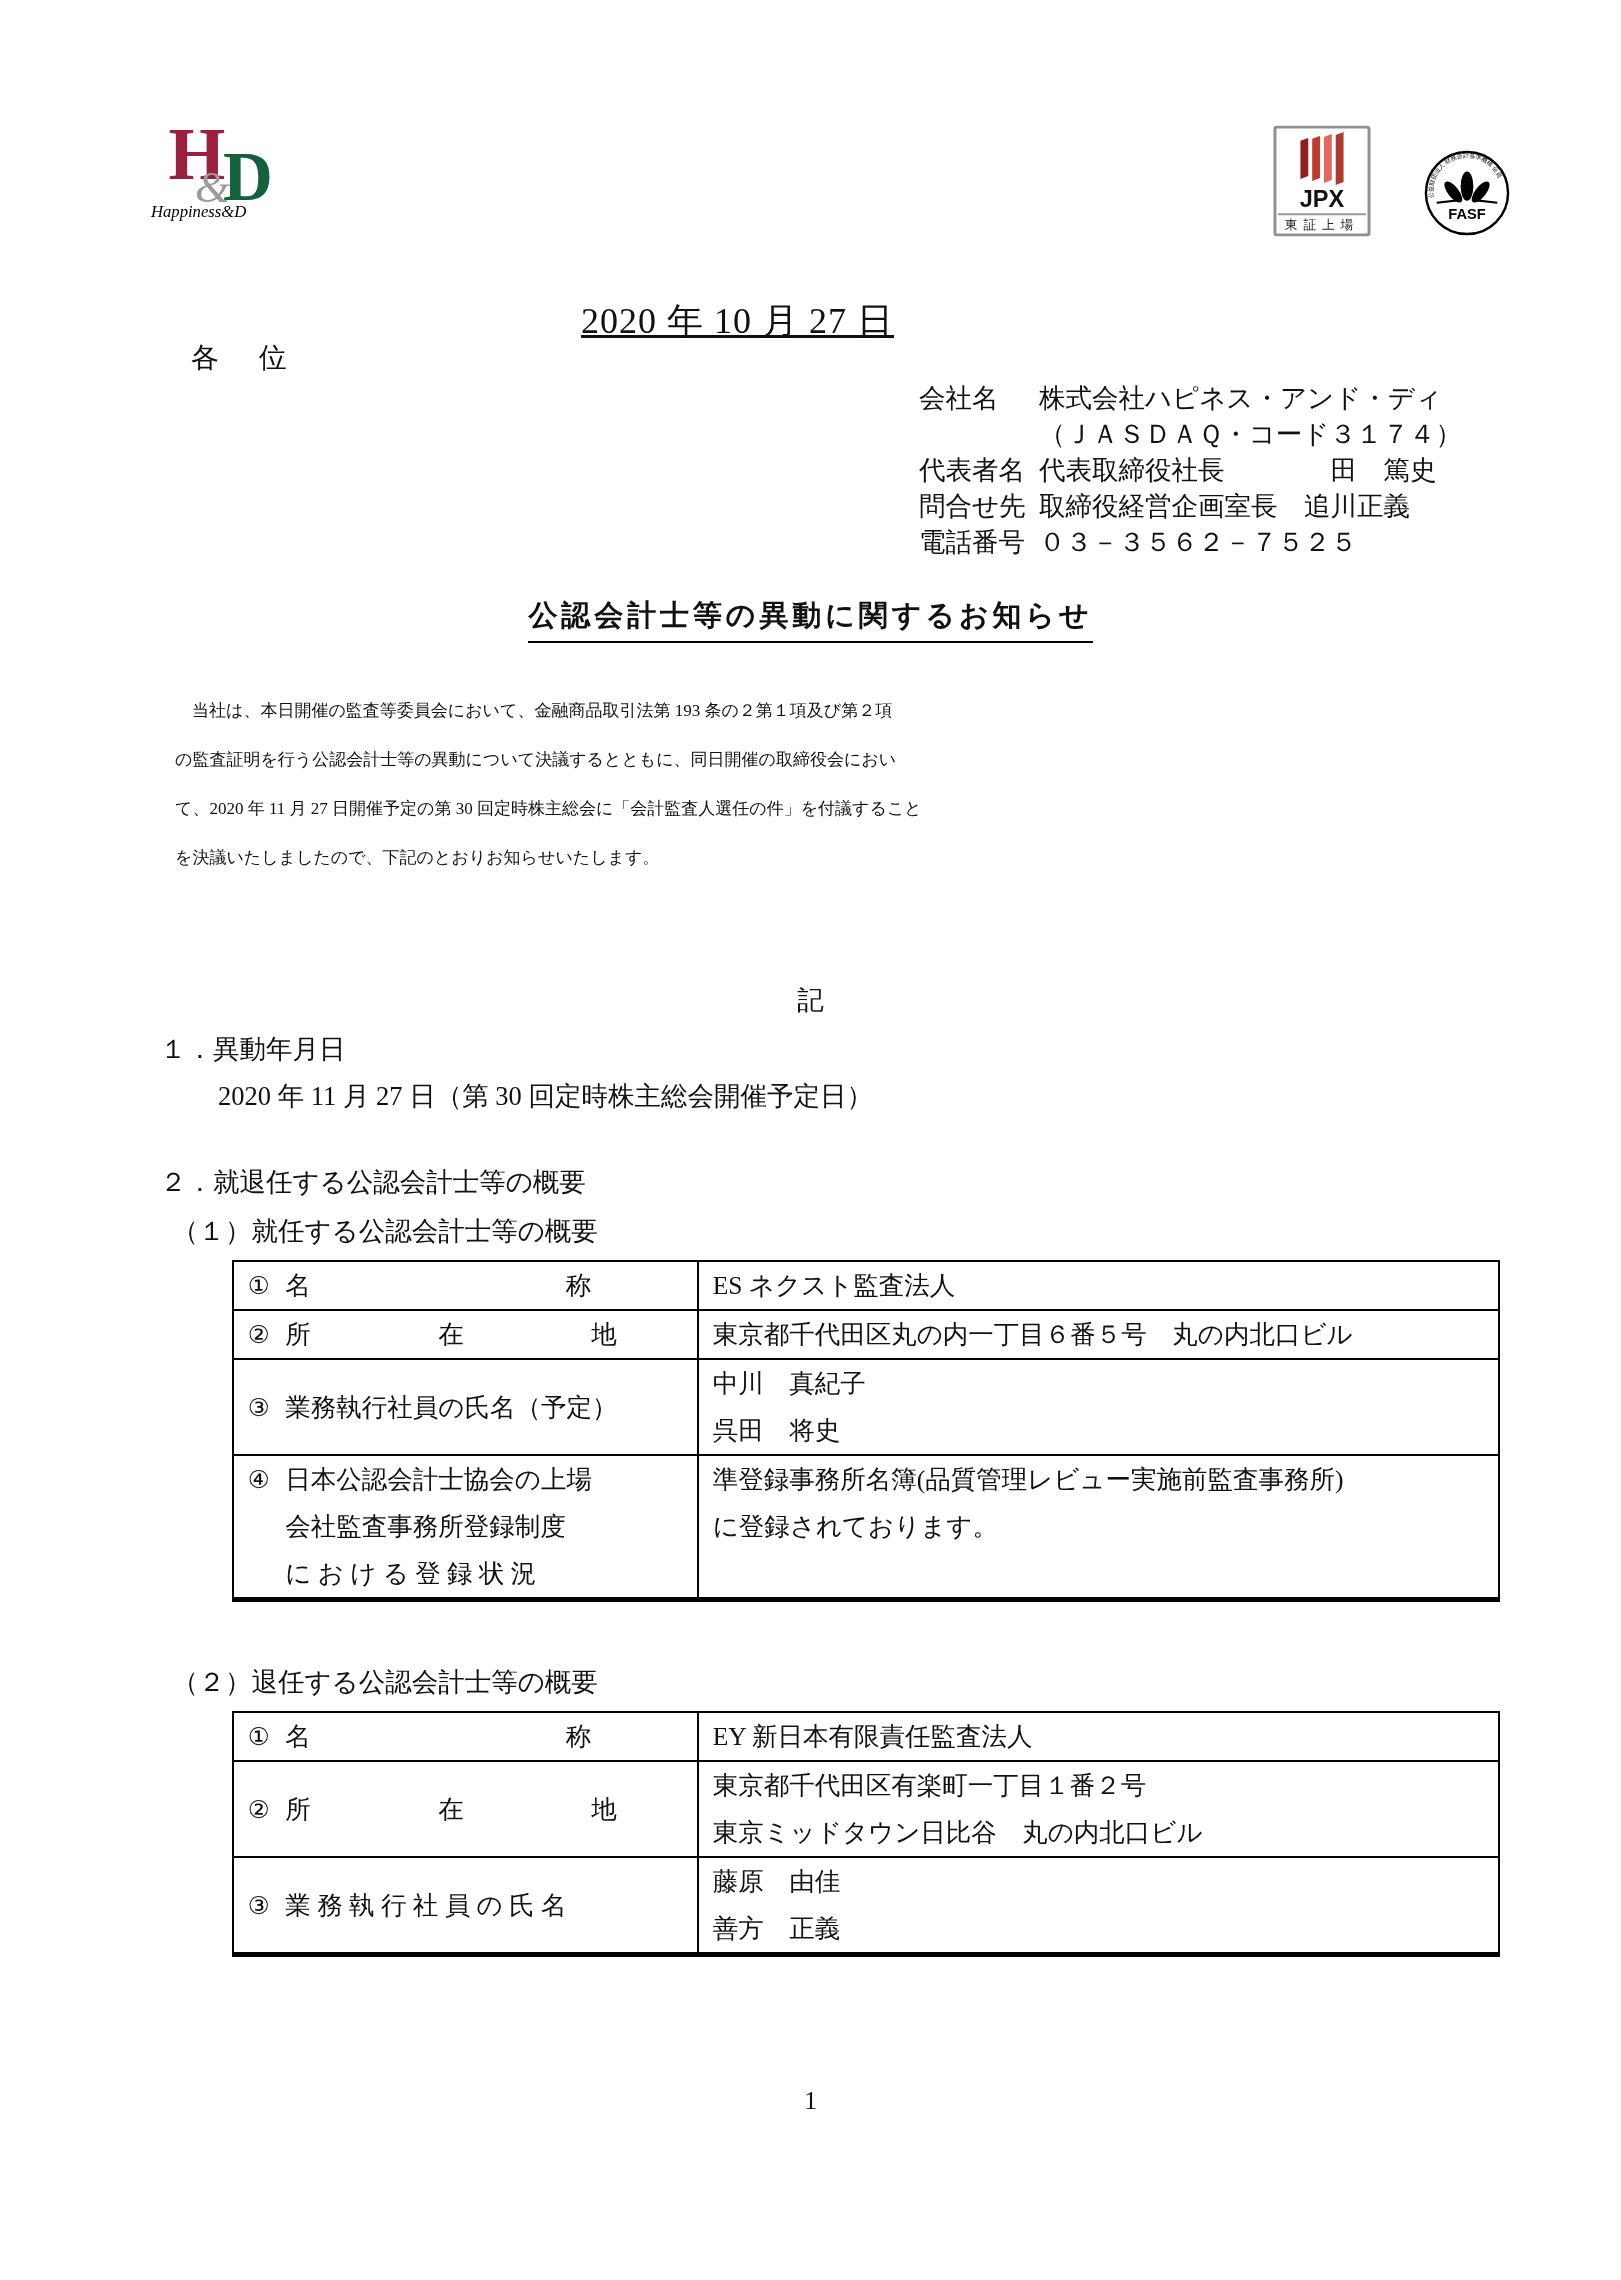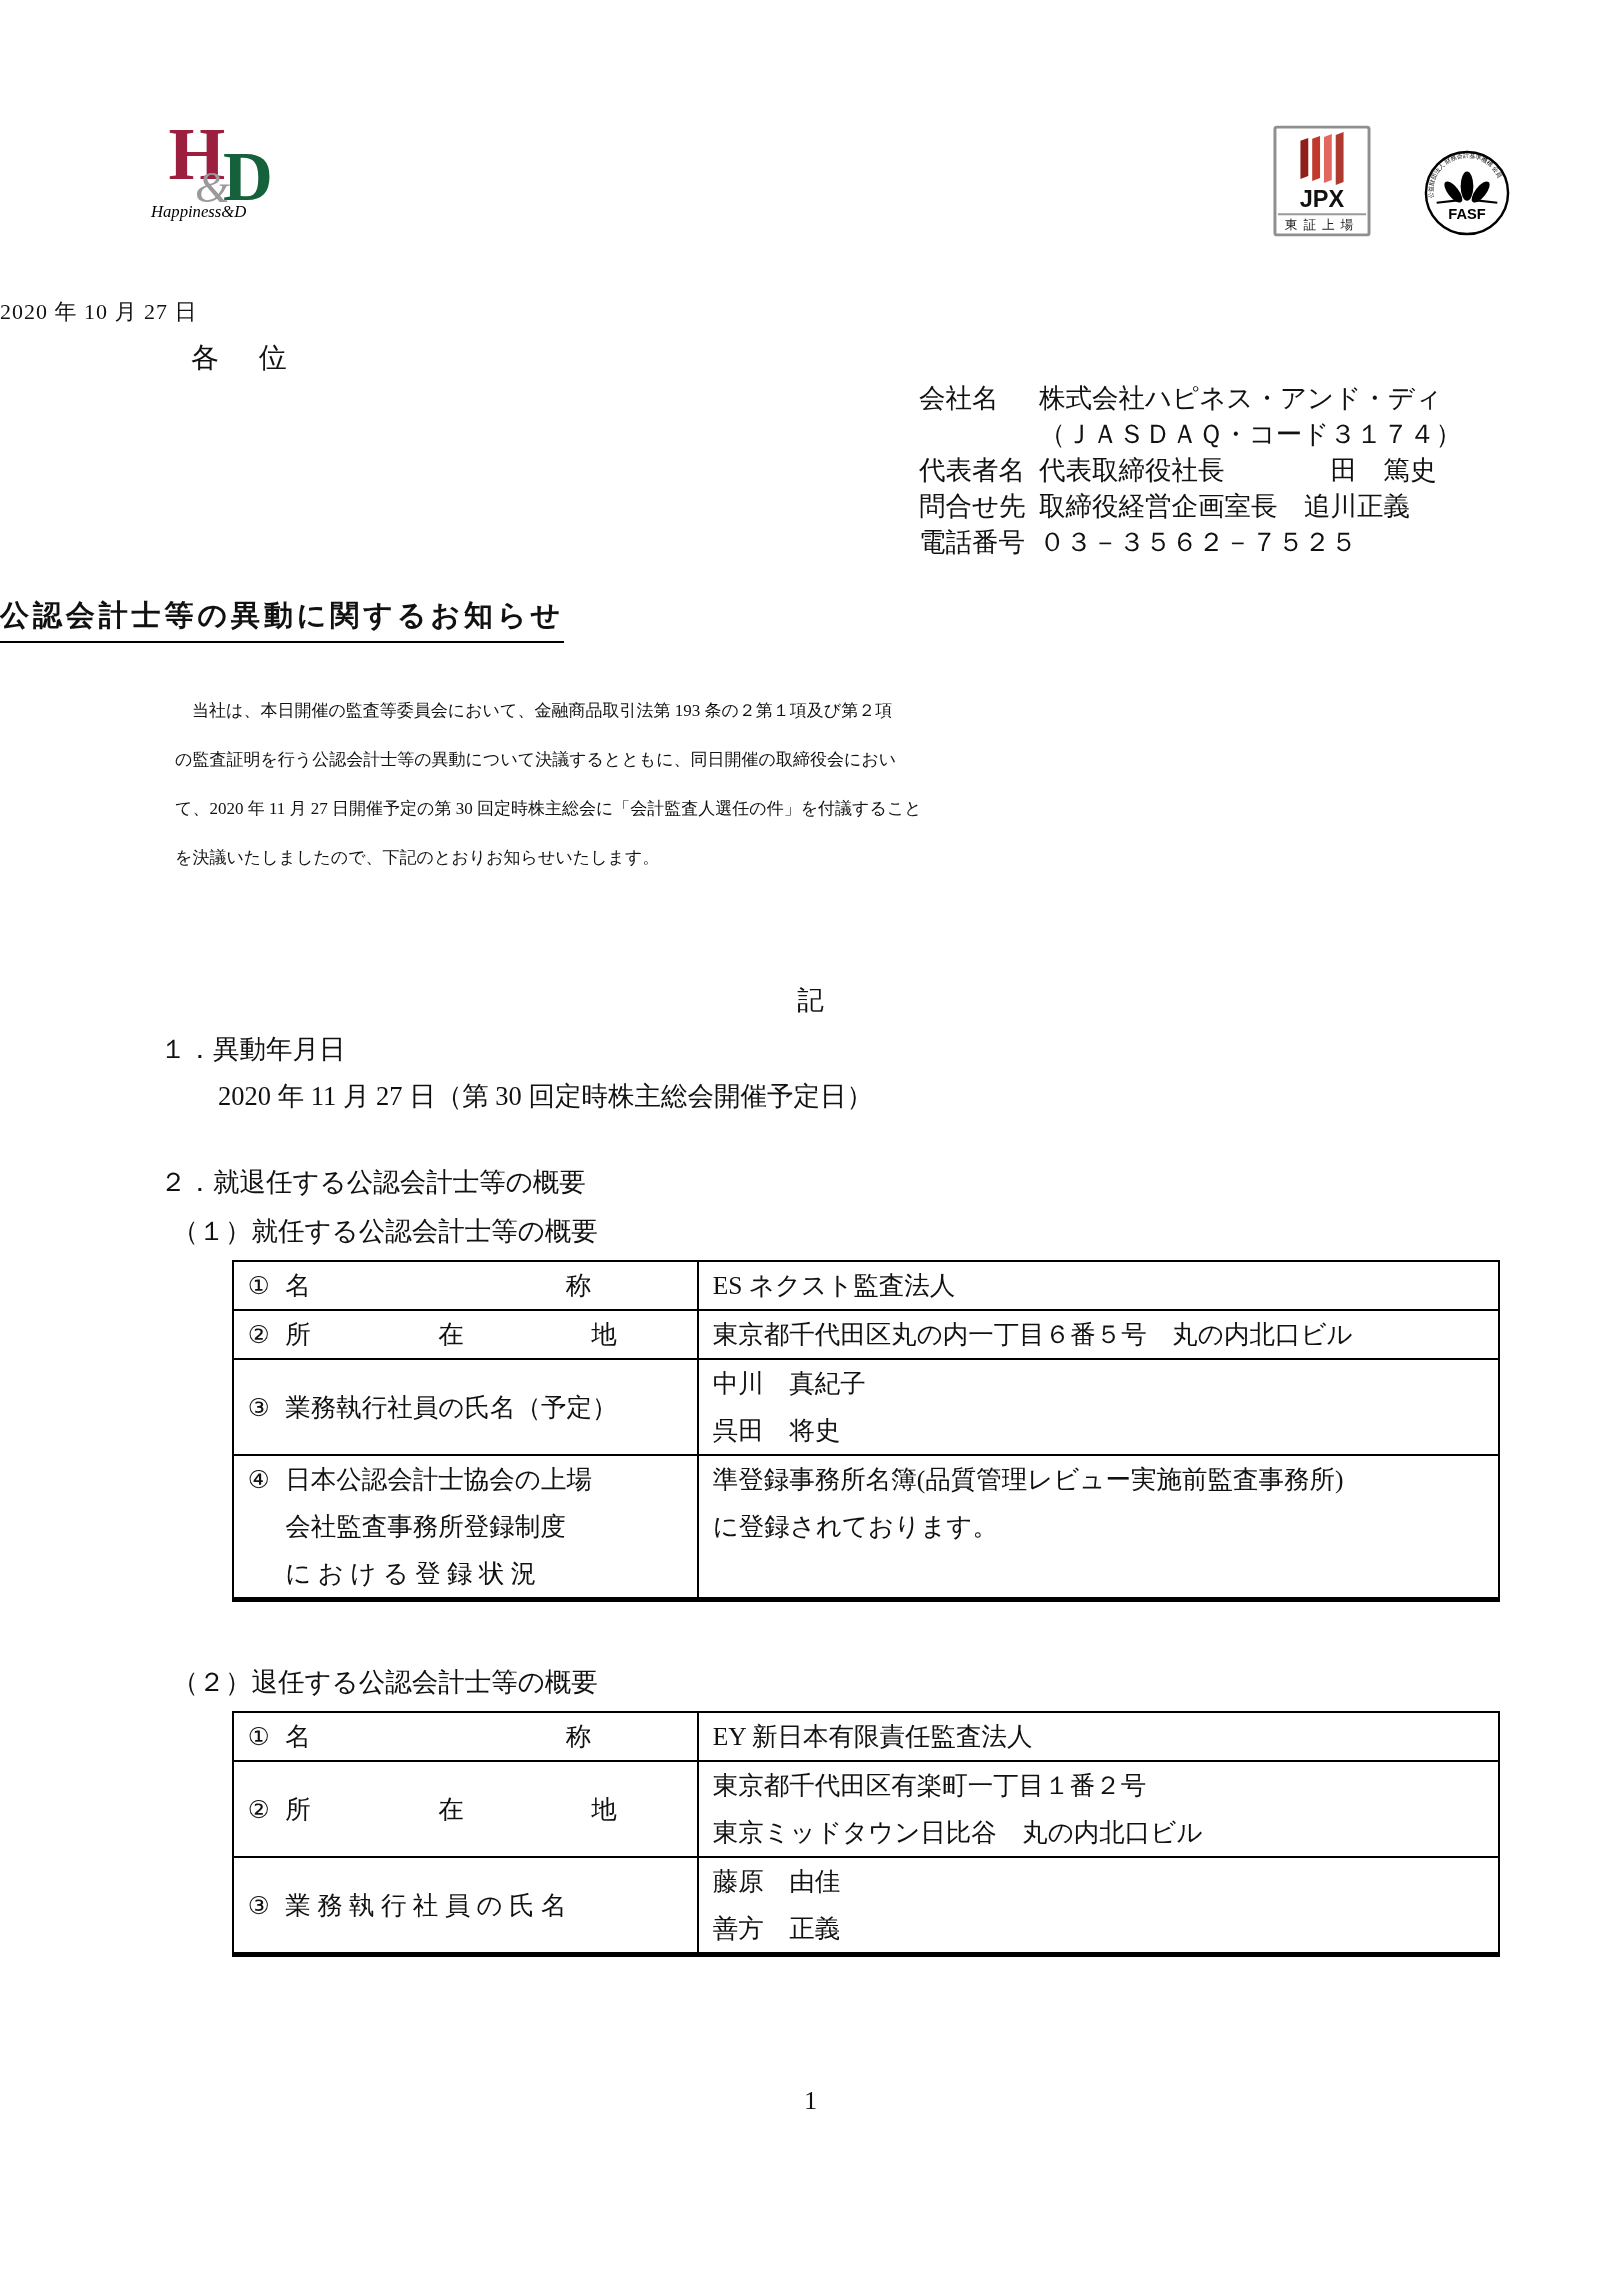--- a/index.html
+++ b/index.html
@@ -14,28 +14,28 @@
   .hd-logo { position:absolute; left:147px; top:96px; width:167px; height:147px; }
   .hd-h { position:absolute; left:21.6px; top:21.6px; font-size:73px; font-weight:bold; color:#9C1F3F; line-height:1; }
   .hd-amp { position:absolute; left:48px; top:69px; font-size:45px; font-style:italic; color:#9A9A9A; line-height:1; }
   .hd-d { position:absolute; left:76px; top:47px; font-size:69px; font-weight:bold; color:#14613B; line-height:1; }
   .hd-caption { position:absolute; left:3.9px; top:106px; font-size:16.7px; font-style:italic; color:#000000; white-space:nowrap; }
   
   .jpx-logo { position:absolute; left:1273px; top:125px; }
   
   .fasf-logo { position:absolute; left:1423px; top:149px; }
   
-  .doc-date { position:absolute; left:0; top:297px; width:1475px; text-align:left; font-size:22px; letter-spacing:1px; }
+  .doc-date { position:absolute; left:0; top:297px; width:1475px; text-align:center; font-size:36px; letter-spacing:1px;text-decoration:underline; }
   .addressee { position:absolute; left:191px; top:339px; font-size:28px; letter-spacing:5.9px; }
   .company-block { position:absolute; left:919px; top:380px; font-size:26.5px; }
   .info-line { display:flex; line-height:36px; white-space:nowrap; }
   .info-label { display:inline-block; width:120px; }
   .info-value { display:inline-block; }
   
-  .title-wrap { position:absolute; left:0; top:596px; width:1621px; }
+  .title-wrap { position:absolute; left:0; top:596px; width:1621px; text-align:center; }
   .doc-title { display:inline-block; font-size:29px; font-weight:bold; letter-spacing:3.9px; border-bottom:2px solid #000; padding-bottom:4.9px; }
   
   .body-paragraph { position:absolute; left:147px; top:686px; width:1343px; font-size:17px;margin-left:28px; }
   .body-paragraph .tline { line-height:49px; white-space:nowrap; }
   .ki-marker { position:absolute; left:0; top:982px; width:1621px; text-align:center; font-size:26.5px; }
   .sec1-heading { position:absolute; left:160px; top:1031px; font-size:26.5px; }
   .sec1-value  { position:absolute; left:218px; top:1078px; font-size:26.5px; }
   .sec2-heading { position:absolute; left:160px; top:1164px; font-size:26.5px; }
   .sub1-heading { position:absolute; left:172px; top:1213px; font-size:26.5px; }
   .sub2-heading { position:absolute; left:172px; top:1664px; font-size:26.5px; }

